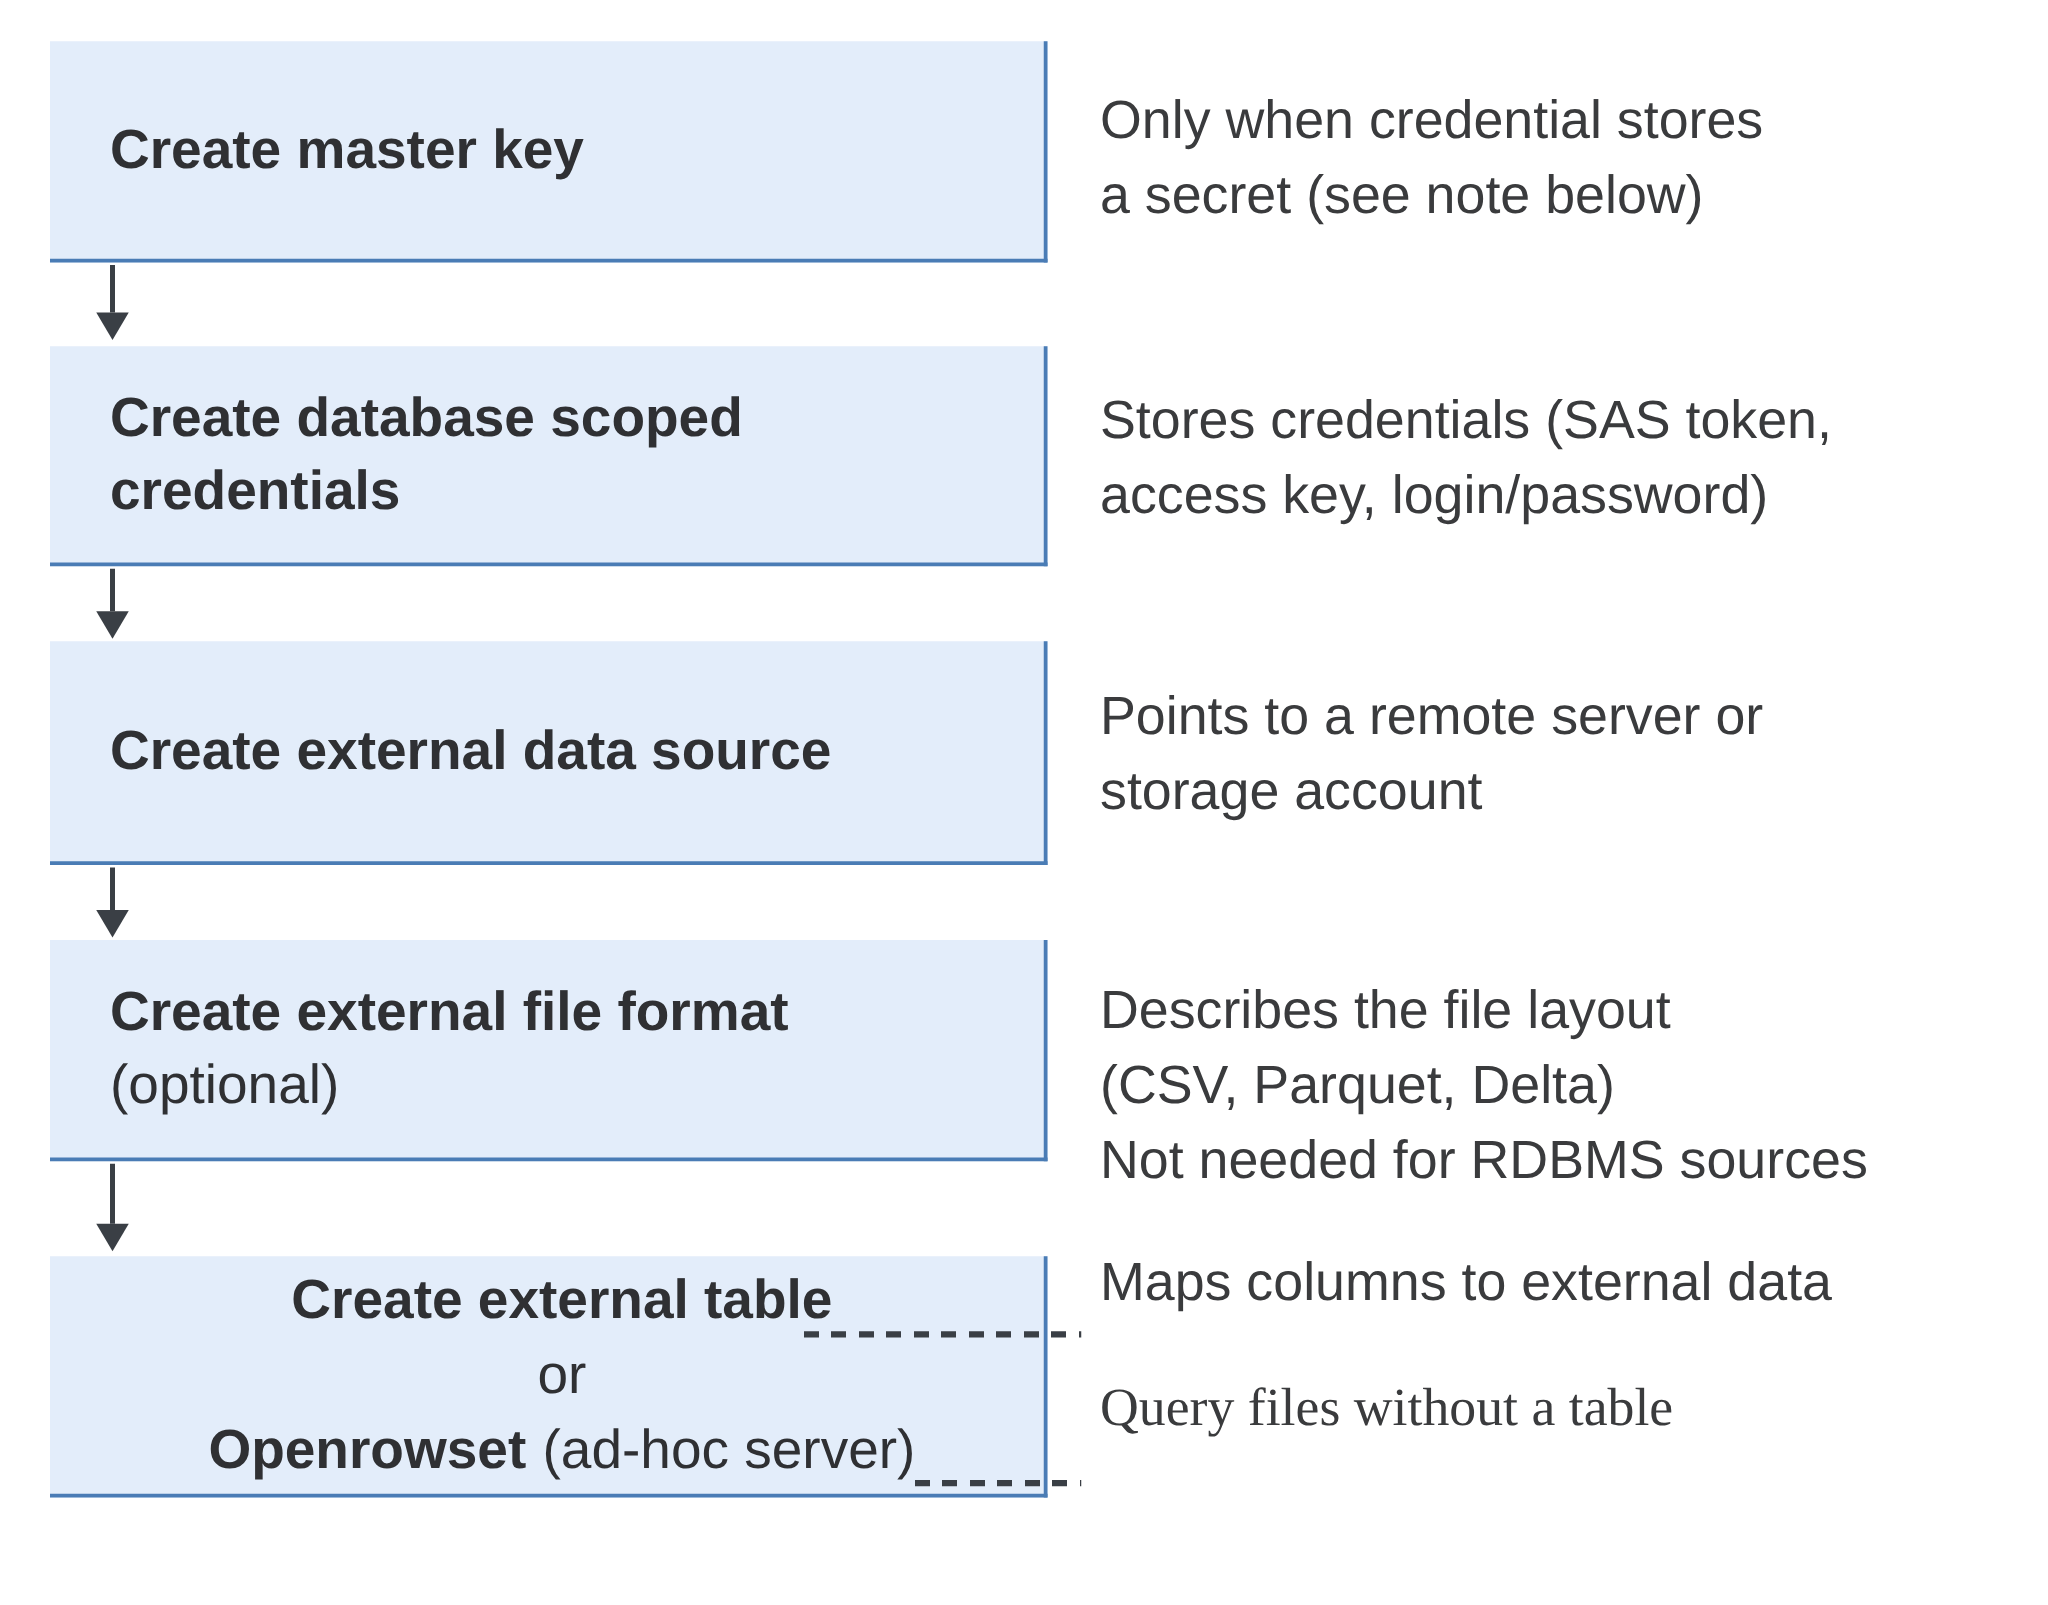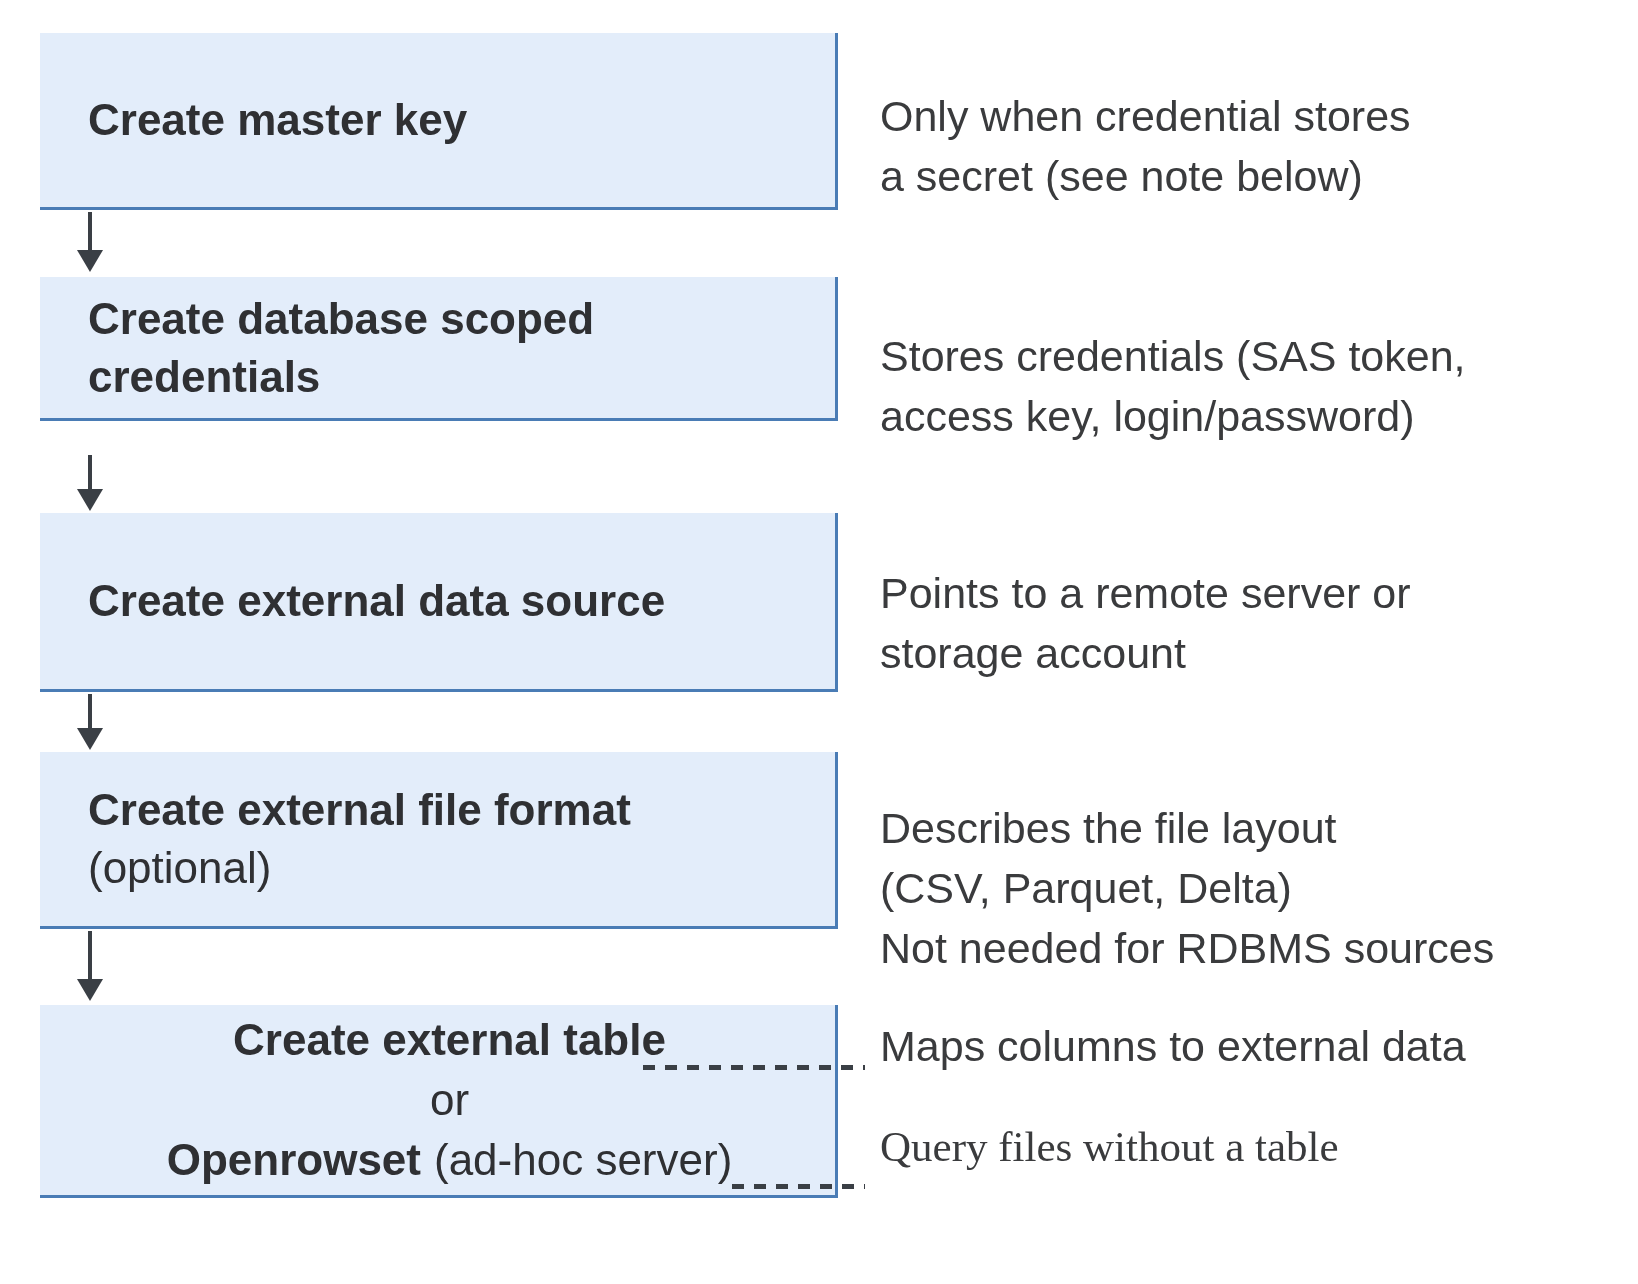--- a/index.html
+++ b/index.html
@@ -24,21 +24,21 @@
     flex-direction:column;
     justify-content:center;
     padding-left:48px;
     padding-right:24px;
     color:var(--text-dark);
     font-size:44px;
     line-height:58px;
   }
   .box .bold{font-weight:bold;}
   .box1{top:33px;height:177px;}
-  .box2{top:277px;height:144px;justify-content:center;}
+  .box2{top:277px;height:176px;justify-content:center;}
   .box3{top:513px;height:179px;}
   .box4{top:752px;height:177px;}
   .box5{top:1005px;height:193px;line-height:60px;align-items:center;}
 
   .arrow{position:absolute;left:77px;width:26px;}
   .arrow .stem{position:absolute;left:11px;top:0;width:4px;background:var(--arrow);}
   .arrow .head{position:absolute;left:0;bottom:0;width:0;height:0;
     border-left:13px solid transparent;border-right:13px solid transparent;
     border-top:22px solid var(--arrow);}
   .arrow1{top:212px;height:60px;}
@@ -50,21 +50,20 @@
   .arrow3 .stem{height:34px;}
   .arrow4 .stem{height:48px;}
 
   .note{
     position:absolute;
     left:880px;
     color:var(--note-text);
     font-size:43px;
     line-height:60px;
     white-space:nowrap;
-    margin-top:20px;
   }
   .note1{top:66px;}
   .note2{top:306px;}
   .note3{top:543px;}
   .note4{top:778px;}
   .note5{top:996px;}
   .note6{top:1097px;font-family:Liberation Serif, serif;}
 
   .dash{
     position:absolute;

